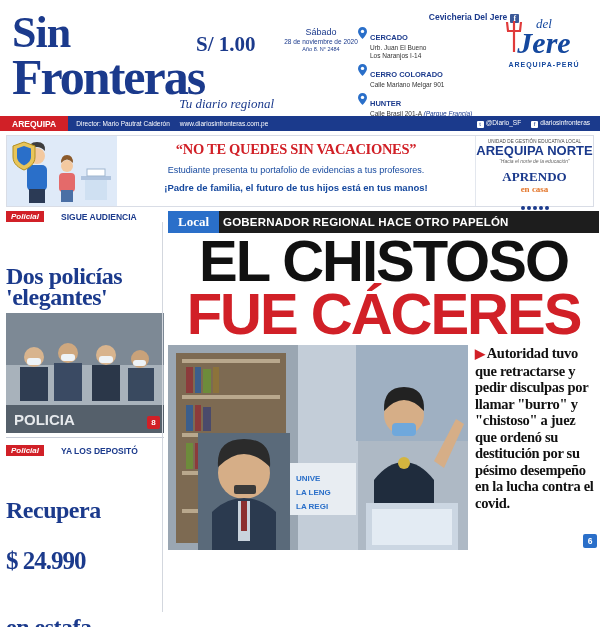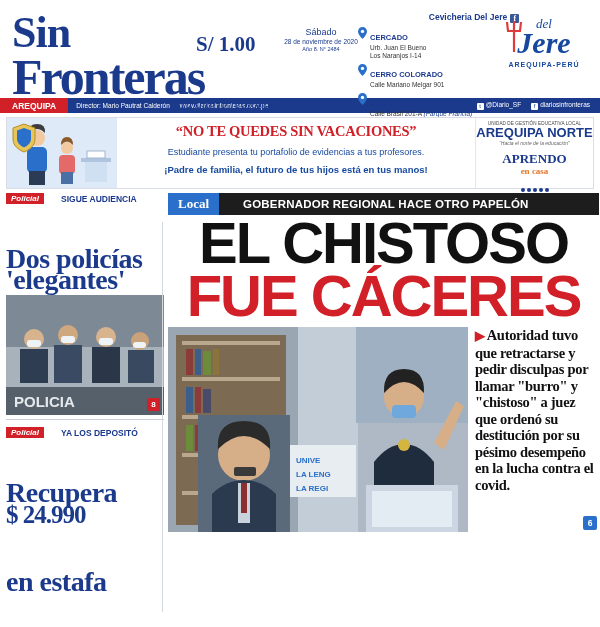--- a/index.html
+++ b/index.html
@@ -7,21 +7,21 @@
     width: 600px; height: 627px;
     font-family: "Liberation Sans", sans-serif;
     background: #ffffff;
     overflow: hidden;
   }
   .page { position: relative; width: 600px; height: 627px; background: #fff; }
 
   
   .masthead {
     position: relative;
-    height: 98px;
+    height: 116px;
     border-bottom: 0;
     padding: 8px 10px 0 10px;
   }
   .logo-block { position: absolute; left: 12px; top: 14px; }
   .logo-sin {
     font-family: "Liberation Serif", serif;
     font-weight: bold;
     font-size: 44px;
     line-height: 38px;
     color: #1b3a8c;
@@ -257,21 +257,21 @@
   }
   .kicker .sub {
     color: #1b3a8c;
     font-size: 8.5px;
     font-weight: bold;
   }
   .lead-title {
     font-family: "Liberation Serif", serif;
     font-weight: bold;
     color: #1b3a8c;
-    font-size: 28px;
+    font-size: 24px;
     line-height: 21px;
     letter-spacing: -0.5px;
     margin-top: 44px;
   }
   .photo-left {
     margin-top: 5px;
     height: 120px;
     position: relative;
     overflow: hidden;
     background: #9aa7b4;
@@ -289,20 +289,21 @@
     border-radius: 2px;
   }
   .story2 { margin-top: 7px; }
   .money {
     font-family: "Liberation Serif", serif;
     font-weight: bold;
     color: #1b3a8c;
     font-size: 25px;
     line-height: 24px;
     letter-spacing: -1px;
+    margin-top: 28px;
   }
 
   
   .local-bar {
     display: flex;
     align-items: stretch;
     height: 22px;
   }
   .local-tag {
     background: #2a6fc9;
@@ -311,21 +312,21 @@
     font-weight: bold;
     padding: 0 10px;
     display: flex; align-items: center;
     font-family: "Liberation Serif", serif;
   }
   .local-head {
     background: #1d1d1d;
     color: #fff;
     flex: 1;
     display: flex; align-items: center;
-    padding-left: 24px;
+    padding-left: 4px;
     font-size: 11.5px;
     font-weight: bold;
     letter-spacing: .2px;
   }
   .main-title {
     font-family: "Liberation Sans", sans-serif;
     font-weight: bold;
     font-size: 58px;
     line-height: 52px;
     color: #111;

